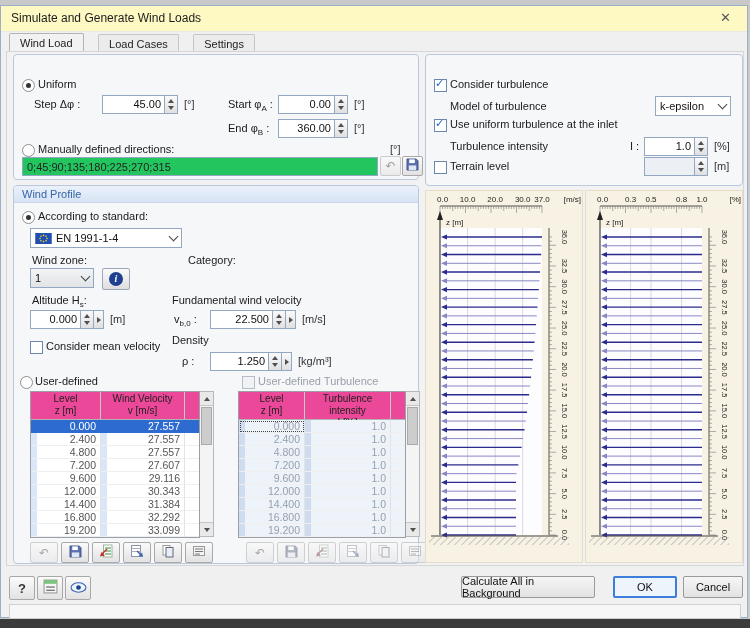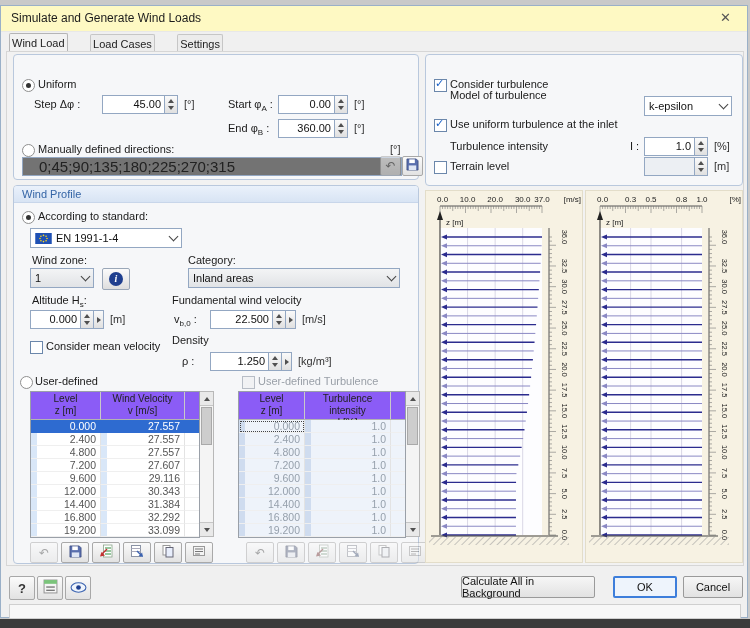--- a/index.html
+++ b/index.html
@@ -5,22 +5,22 @@
   html,body{margin:0;padding:0}
   body{width:750px;height:628px;position:relative;overflow:hidden;
        font-family:"Liberation Sans","DejaVu Sans",sans-serif;background:#c9c9c9;}
   .dialog{position:absolute;left:0;top:5px;width:748px;height:613px;background:#f0f0f0;
           border:1px solid #9ab0c8;box-sizing:border-box}
   .bottomstrip{position:absolute;left:0;top:619px;width:750px;height:9px;background:#3b3b3b}
   .titlebar{position:absolute;left:0;top:0;width:100%;height:25px;background:#fef9c3;border-bottom:1px solid #e8e8e8}
   .title{position:absolute;left:10px;top:5px;font-size:12px;color:#1c1c1c}
   .close{position:absolute;right:12px;top:3px;font-size:13px;color:#555;cursor:default;padding:1px 4px}
   .tabbar{position:absolute;left:8px;top:26px;height:20px}
-  .tab{display:inline-block;padding:3px 2px 2px;font-size:11px;border:1px solid #c6c6c6;border-bottom:none;
-       background:#ececec;color:#222;margin-right:18px;border-radius:2px 2px 0 0;vertical-align:bottom}
+  .tab{display:inline-block;padding:3px 10px 2px;font-size:11px;border:1px solid #c6c6c6;border-bottom:none;
+       background:#ececec;color:#222;margin-right:10px;border-radius:2px 2px 0 0;vertical-align:bottom}
   .tab.active{background:#f2f2f2;position:relative;top:1px;padding-bottom:4px;border-color:#b5b5b5}
   .panel{position:absolute;left:5px;top:45px;width:738px;height:515px;background:#f2f2f2;
          border:1px solid #d6d6d6;box-sizing:border-box}
   .group{position:absolute;background:#f6f7f9;border:1px solid #b9c8dd;border-radius:4px;box-sizing:border-box}
   .ghead{height:17px;background:linear-gradient(#eaf1fb,#d8e4f4);border-bottom:1px solid #c8d6ea;
          border-radius:3px 3px 0 0;color:#3565a6;font-size:11px;padding:2px 8px 0;box-sizing:border-box}
   .lbl{position:absolute;font-size:11px;color:#1a1a1a;white-space:nowrap}
   .lbl sub{font-size:8px}
   .lbl.dis{color:#9aa0a8}
   .unit{position:absolute;font-size:11px;color:#333;white-space:nowrap}
@@ -39,32 +39,32 @@
   .cb{position:absolute;width:11px;height:11px;border:1px solid #6b87ab;background:#fff}
   .cb.checked::after{content:"✓";position:absolute;left:0;top:-3px;font-size:11px;font-weight:bold;color:#1860c8}
   .cb.dis{border-color:#b7bdc6;background:#f1f2f4}
   .combo{position:absolute;height:20px;background:#fff;border:1px solid #93a7c2;display:flex;align-items:center;
          font-size:11px;padding-left:4px;box-sizing:border-box;color:#111}
   .combo.grey{background:linear-gradient(#f3f4f5,#e1e3e6)}
   .chevwrap{margin-left:auto;width:15px;align-self:stretch;display:flex;align-items:center;justify-content:center}
   .chev{width:6px;height:6px;border-right:1.4px solid #444;border-bottom:1.4px solid #444;transform:rotate(45deg);margin-top:-3px}
   .selhl{background:#2e6bd0;color:#fff;flex:1;padding:1px 3px;margin-left:3px;font-size:11px}
   .flag{display:inline-block;margin-right:4px;line-height:0}
-  .input{position:absolute;height:17px;background:#737373;border:1px solid #93a7c2;font-size:15px;
-         padding:0 16px;color:#222;font-family:"Liberation Sans","DejaVu Sans",sans-serif;box-sizing:content-box}
+  .input{position:absolute;height:17px;background:#22c55e;border:1px solid #93a7c2;font-size:11px;
+         padding:0 4px;color:#222;font-family:"Liberation Sans","DejaVu Sans",sans-serif;box-sizing:content-box}
   .btnico{position:absolute;width:19px;height:18px;background:linear-gradient(#fbfbfb,#e2e2e2);
           border:1px solid #a8a8a8;border-radius:2px;display:flex;align-items:center;justify-content:center}
   .btnico.dis{opacity:.55;filter:grayscale(.7)}
   .infobtn{position:absolute;width:26px;height:20px;background:linear-gradient(#fbfbfb,#dedede);
            border:1px solid #9aa7b8;border-radius:2px;display:flex;align-items:center;justify-content:center}
   .infoball{width:14px;height:14px;border-radius:50%;background:#1f3f8f;color:#fff;font-size:10px;
             font-style:italic;font-weight:bold;text-align:center;line-height:14px;font-family:"Liberation Serif",serif}
   .ttable{position:absolute;display:flex}
   .tmain{border:1px solid #9aa0a8;background:#fff}
-  .thead{display:flex;background:#8b5cf6;border-bottom:1px solid #b3b3b3}
+  .thead{display:flex;background:#ec4899;border-bottom:1px solid #b3b3b3}
   .th{font-size:10px;color:#222;text-align:center;padding:1px 0 0;border-right:1px solid #c9c9c9;
       line-height:12px;height:27px;box-sizing:border-box}
   .trow{display:flex;height:13px;background:#fff}
   .tc{box-sizing:border-box;font-size:10.5px;color:#555;text-align:right;padding:0 4px 0 0;line-height:13px;
       border-right:1px solid #e3e3e3;border-bottom:1px solid #efefef;
       background:linear-gradient(to right,#d9e7f8 0,#d9e7f8 6px,#fff 6px)}
   .tc.c3{background:#fff}
   .trow.sel .tc{background:#2e6bd0;color:#fff;border-color:#2e6bd0}
   .t1 .c1{width:70px}.t1 .c2{width:84px}.t1 .c3{width:14px;border-right:none}
   .t2 .c1{width:66px}.t2 .c2{width:86px}.t2 .c3{width:14px;border-right:none}
@@ -188,26 +188,20 @@
     <span class="lbl" style="left:174px;top:68px">Category:</span>
     <div class="combo grey" style="left:16px;top:82px;width:64px">
       <span>1</span>
       <span class="chevwrap">
           <span class="chev"></span>
         </span>
     </div>
     <div class="infobtn" style="left:88px;top:82px">
       <span class="infoball">i</span>
     </div>
-    <div class="combo grey" style="left:174px;top:82px;width:212px">
-      <span>Inland areas</span>
-      <span class="chevwrap">
-          <span class="chev"></span>
-        </span>
-    </div>
 
     <span class="lbl" style="left:18px;top:108px"><span>Altitude H</span><sub>s</sub><span>:</span></span>
     <div class="field" style="left:16px;top:124px;width:72px">
       <span class="val">0.000</span>
       <span class="spin">
           <span class="tri-up"></span>
           <span class="tri-down"></span>
         </span>
       <span class="more">
           <span class="tri-right"></span>
@@ -484,22 +478,22 @@
               <line x1="3" y1="10" x2="8" y2="10" stroke="#777"></line>
             </svg></span>
         </div>
     </div>
   </div>
 
   <div class="group" style="left:424px;top:48px;width:318px;height:132px">
     <span class="cb checked" style="left:8px;top:24px"></span>
     <span class="lbl" style="left:24px;top:23px">Consider turbulence</span>
 
-    <span class="lbl" style="left:24px;top:34px">Model of turbulence</span>
-    <div class="combo" style="left:218px;top:41px;width:88px">
+    <span class="lbl" style="left:24px;top:45px">Model of turbulence</span>
+    <div class="combo" style="left:229px;top:41px;width:76px">
       <span>k-epsilon</span>
       <span class="chevwrap">
           <span class="chev"></span>
         </span>
     </div>
 
     <span class="cb checked" style="left:8px;top:64px"></span>
     <span class="lbl" style="left:24px;top:63px">Use uniform turbulence at the inlet</span>
 
     <span class="lbl" style="left:24px;top:85px">Turbulence intensity</span>

